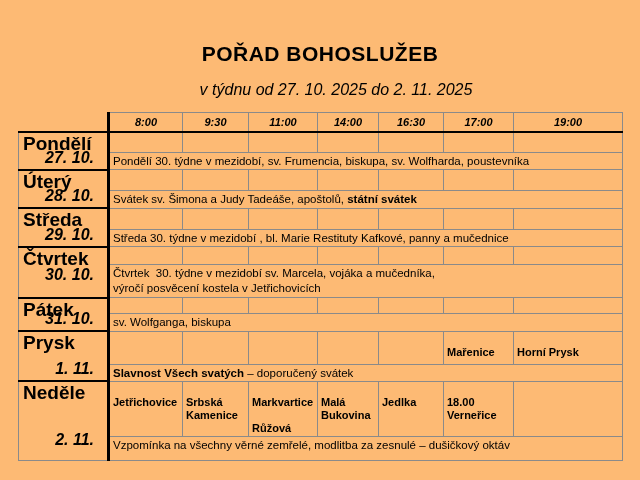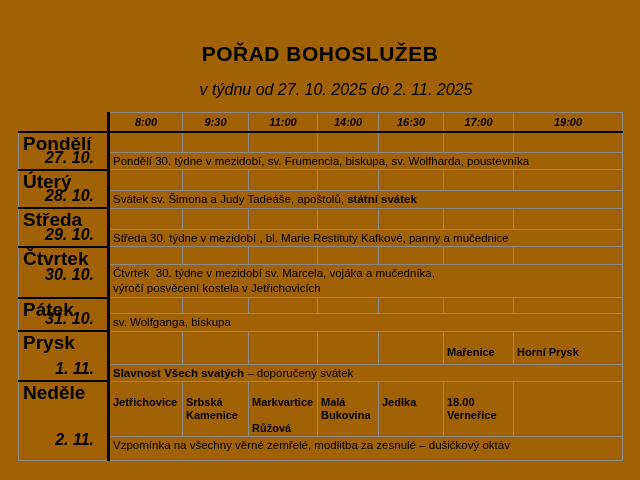--- a/index.html
+++ b/index.html
@@ -3,21 +3,21 @@
 <meta charset="utf-8">
 <style>
   html, body {
     margin: 0; padding: 0;
     width: 640px; height: 480px;
     background: #ffffff;
     font-family: "Liberation Sans", "DejaVu Sans", sans-serif;
     color: #000000;
     overflow: hidden;
   }
-  .page { position: relative; width: 640px; height: 480px; background: #a16207; }
+  .page { position: relative; width: 640px; height: 480px; background: #fdba74; }
 
   .title {
     position: absolute; top: 42px; left: 0; width: 640px;
     text-align: center;
     font-size: 21px; font-weight: bold; letter-spacing: 0.5px;
   }
   .subtitle {
     position: absolute; top: 81px; left: 16px; width: 640px;
     text-align: center;
     font-size: 16px; font-style: italic; font-weight: 500;

